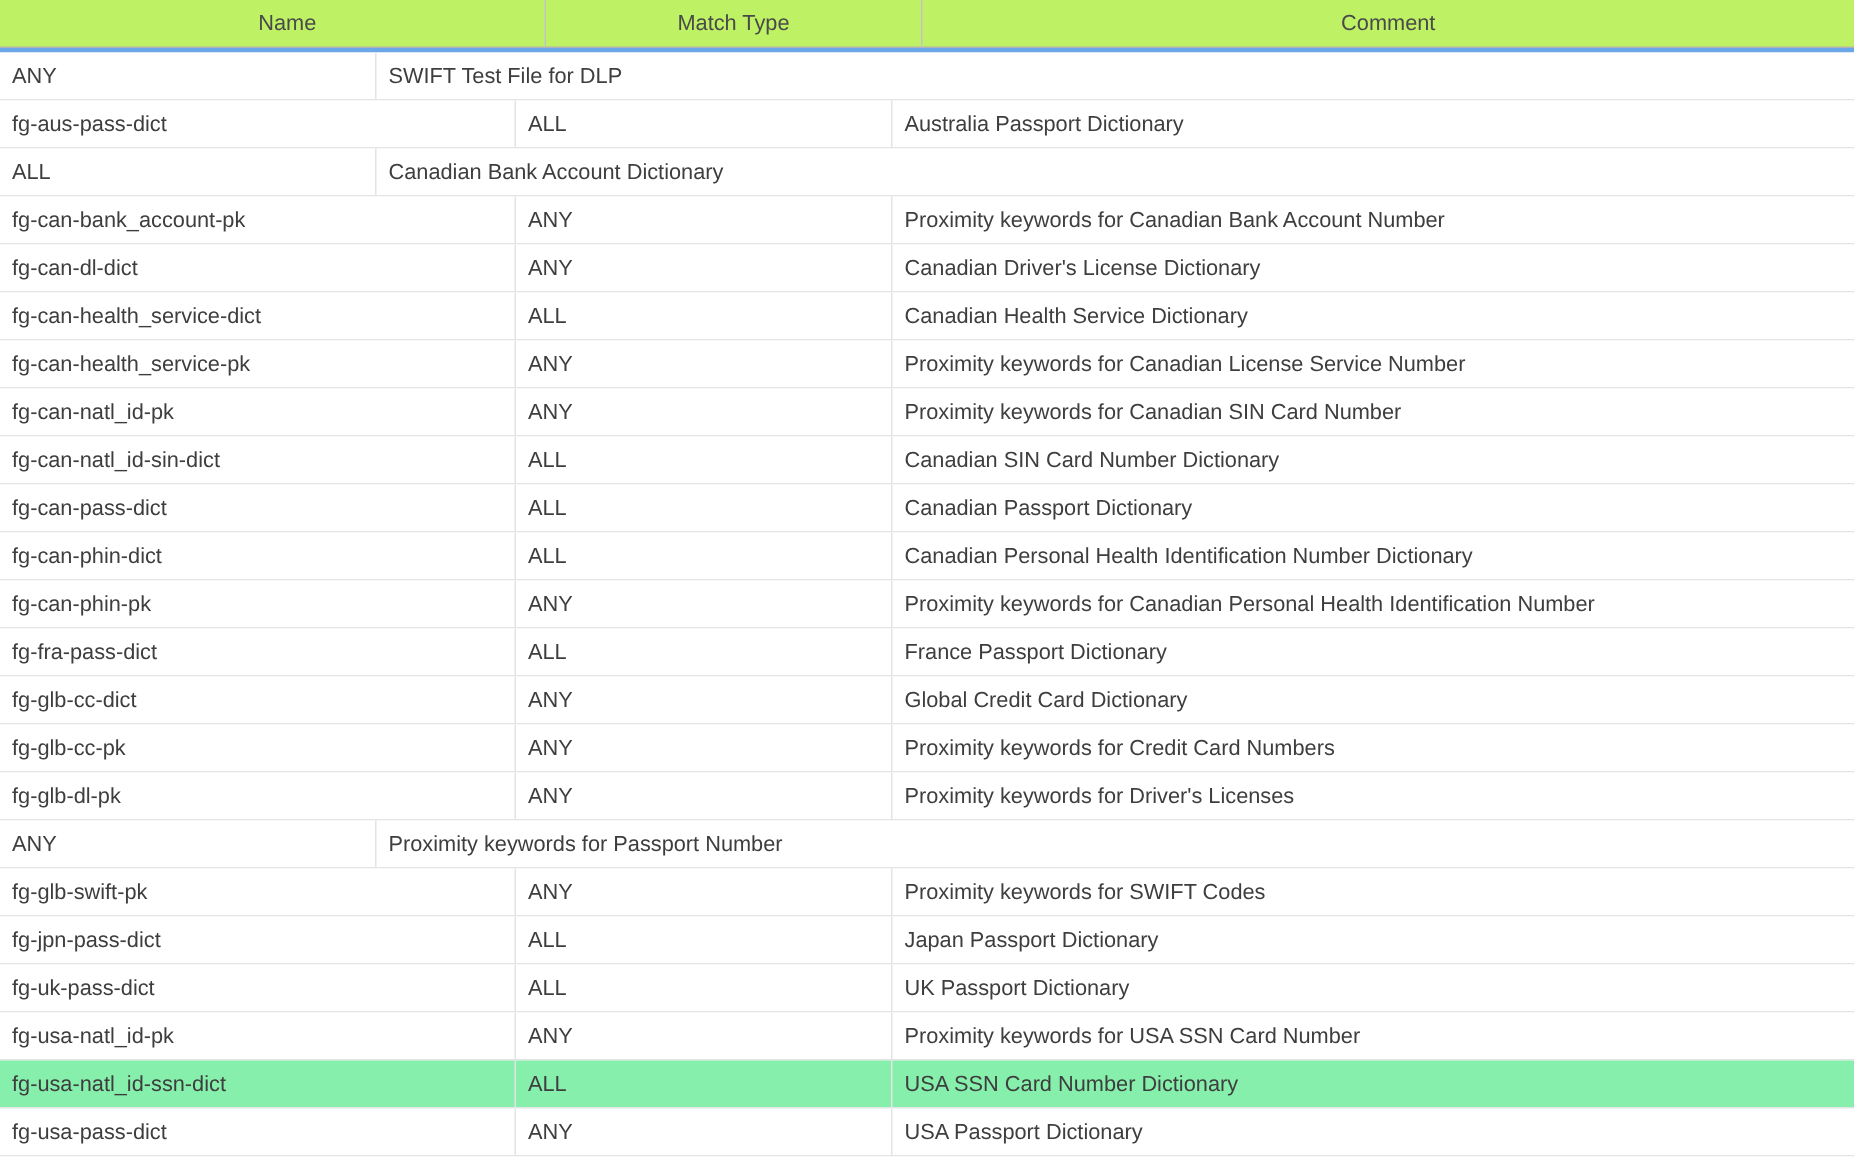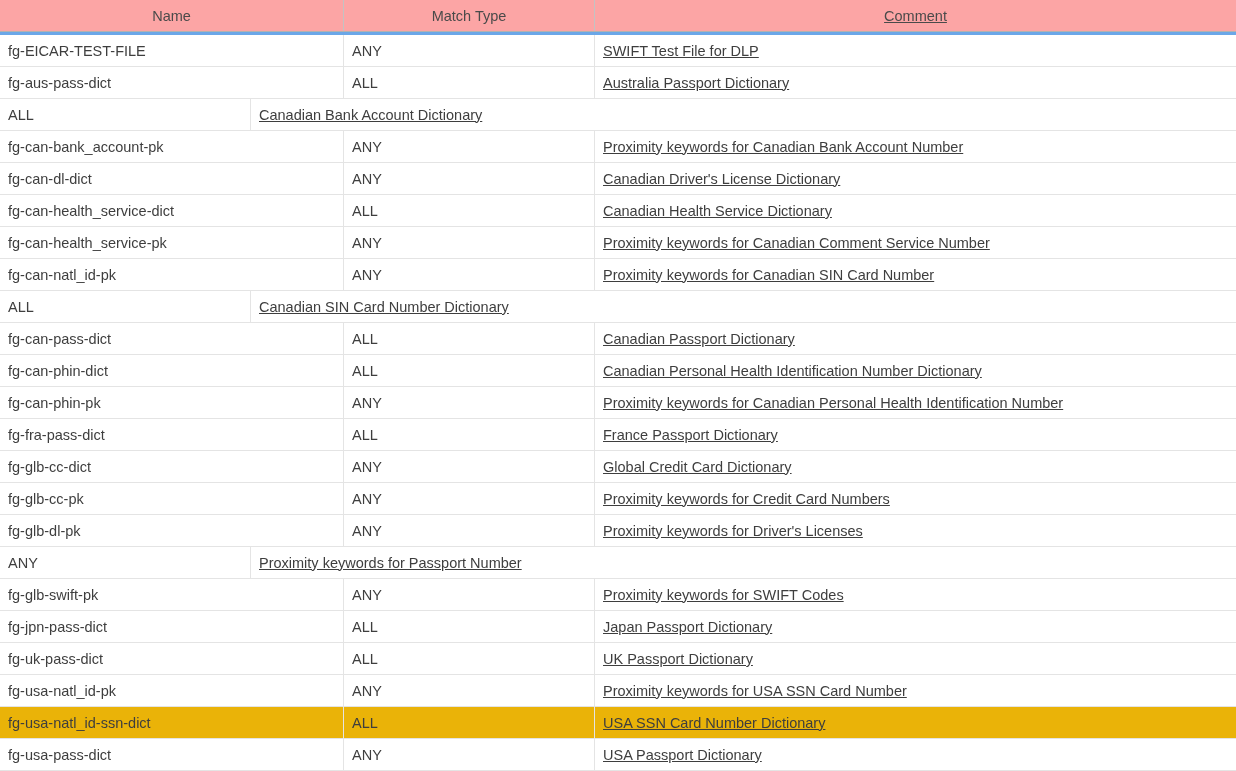--- a/index.html
+++ b/index.html
@@ -12,23 +12,24 @@
   }
   .table {
     width: 1236px;
     height: 771px;
     display: flex;
     flex-direction: column;
   }
   .header-row {
     display: flex;
     height: 32px;
-    background: #fca5a5;
+    background: #bef264;
     border-bottom: 1px solid #b2b2b2;
     flex: 0 0 auto;
+    padding-left: 20px;
   }
   .header-cell {
     display: flex;
     align-items: center;
     justify-content: center;
     font-size: 14.5px;
     color: #4a4a4a;
     overflow: hidden;
     white-space: nowrap;
   }
@@ -39,48 +40,47 @@
     flex: 0 0 auto;
   }
   .body-rows { flex: 1 1 auto; }
   .row {
     display: flex;
     height: 32px;
     background: #ffffff;
     border-bottom: 1px solid #e4e4e4;
     cursor: pointer;
   }
-  .row.highlighted { background: #eab308; }
+  .row.highlighted { background: #86efac; }
   .cell {
     display: flex;
     align-items: center;
     padding-left: 8px;
     font-size: 14.5px;
     color: #3e3e3e;
     overflow: hidden;
     white-space: nowrap;
   }
   .cell.sep { border-right: 1px solid #e4e4e4; }
   .col-name    { width: 344px; flex: 0 0 auto; }
   .col-match   { width: 251px; flex: 0 0 auto; }
-  .col-comment { flex: 1 1 auto; text-decoration: underline; }
+  .col-comment { flex: 1 1 auto; }
 </style>
 </head>
 <body>
 
 <div class="table">
   <div class="header-row">
     <div class="header-cell sep col-name">Name</div>
     <div class="header-cell sep col-match">Match Type</div>
     <div class="header-cell col-comment">Comment</div>
   </div>
   <div class="blue-bar"></div>
   <div class="body-rows">
       <div class="row">
-        <div class="cell sep col-name">fg-EICAR-TEST-FILE</div>
         <div class="cell sep col-match">ANY</div>
         <div class="cell col-comment">SWIFT Test File for DLP</div>
       </div>
       <div class="row">
         <div class="cell sep col-name">fg-aus-pass-dict</div>
         <div class="cell sep col-match">ALL</div>
         <div class="cell col-comment">Australia Passport Dictionary</div>
       </div>
       <div class="row">
         <div class="cell sep col-match">ALL</div>
@@ -97,28 +97,29 @@
         <div class="cell col-comment">Canadian Driver's License Dictionary</div>
       </div>
       <div class="row">
         <div class="cell sep col-name">fg-can-health_service-dict</div>
         <div class="cell sep col-match">ALL</div>
         <div class="cell col-comment">Canadian Health Service Dictionary</div>
       </div>
       <div class="row">
         <div class="cell sep col-name">fg-can-health_service-pk</div>
         <div class="cell sep col-match">ANY</div>
-        <div class="cell col-comment">Proximity keywords for Canadian Comment Service Number</div>
+        <div class="cell col-comment">Proximity keywords for Canadian License Service Number</div>
       </div>
       <div class="row">
         <div class="cell sep col-name">fg-can-natl_id-pk</div>
         <div class="cell sep col-match">ANY</div>
         <div class="cell col-comment">Proximity keywords for Canadian SIN Card Number</div>
       </div>
       <div class="row">
+        <div class="cell sep col-name">fg-can-natl_id-sin-dict</div>
         <div class="cell sep col-match">ALL</div>
         <div class="cell col-comment">Canadian SIN Card Number Dictionary</div>
       </div>
       <div class="row">
         <div class="cell sep col-name">fg-can-pass-dict</div>
         <div class="cell sep col-match">ALL</div>
         <div class="cell col-comment">Canadian Passport Dictionary</div>
       </div>
       <div class="row">
         <div class="cell sep col-name">fg-can-phin-dict</div>

